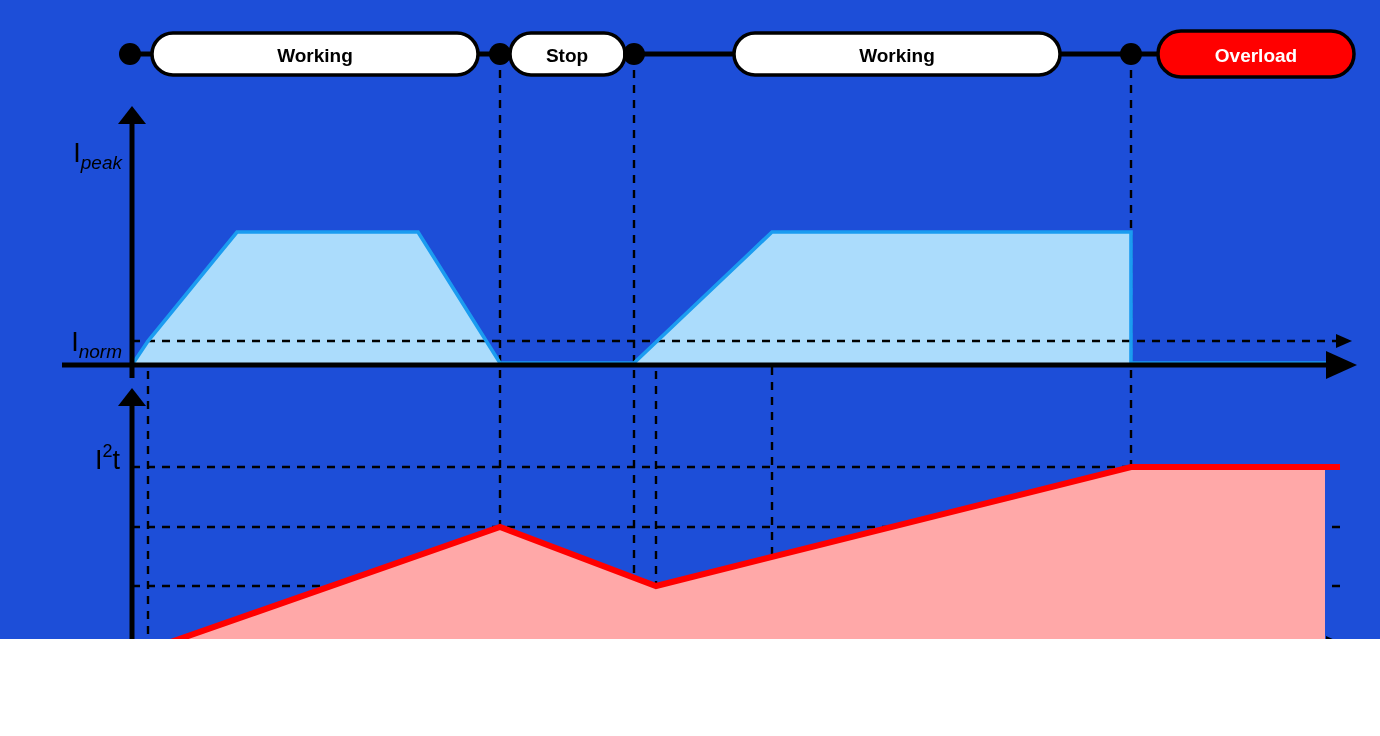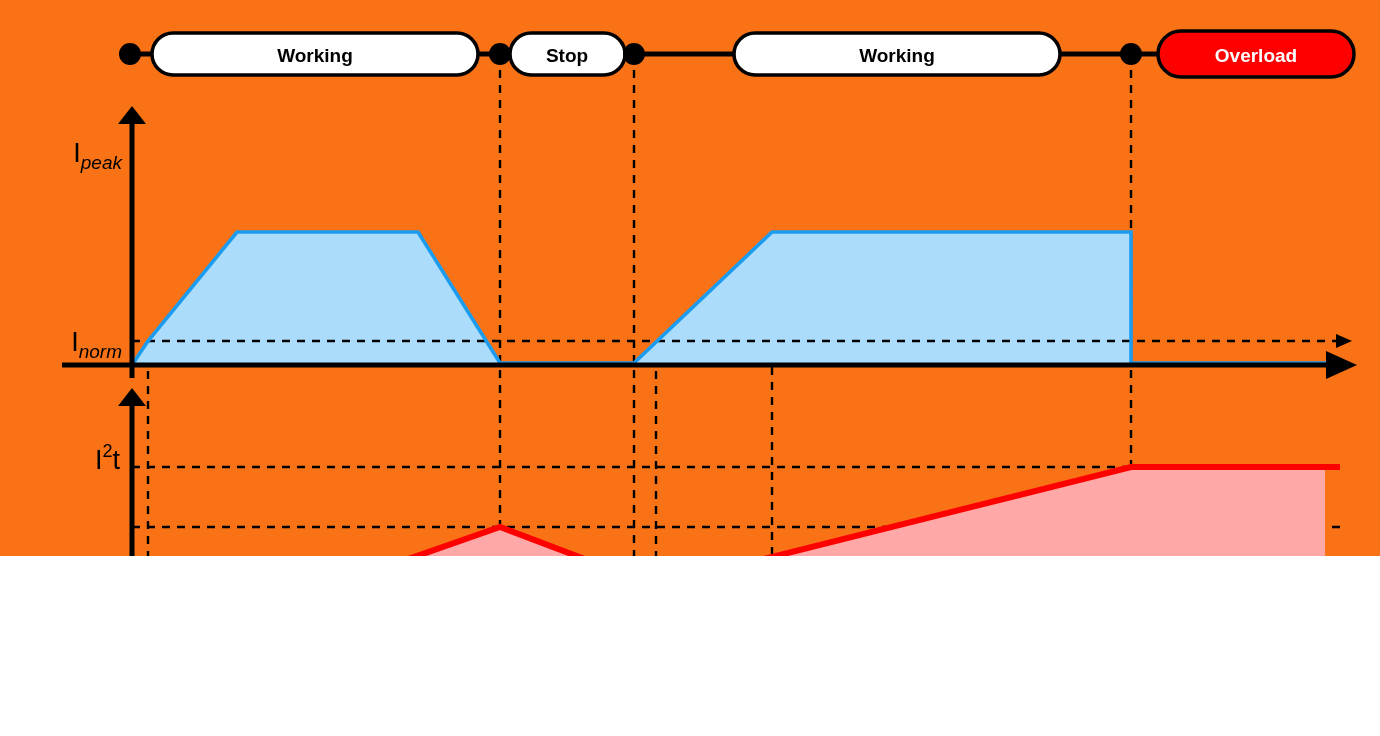--- a/index.html
+++ b/index.html
@@ -6,22 +6,22 @@
     margin: 0;
     padding: 0;
     background: #ffffff;
   }
   body {
     font-family: "Liberation Sans", sans-serif;
   }
   #canvas {
     position: relative;
     width: 1380px;
-    height: 556px;
-    background: #f97316;
+    height: 639px;
+    background: #1d4ed8;
     overflow: hidden;
   }
   #diagram-svg {
     position: absolute;
     left: 0;
     top: 0;
   }
   .state-label {
     font-family: "Liberation Sans", sans-serif;
     font-weight: bold;

